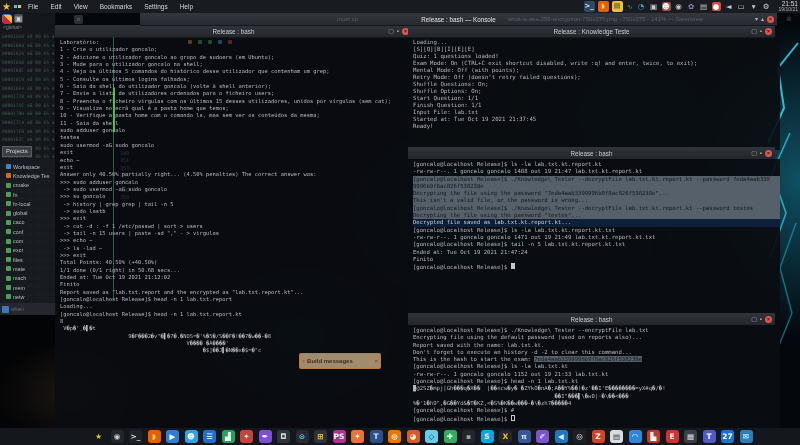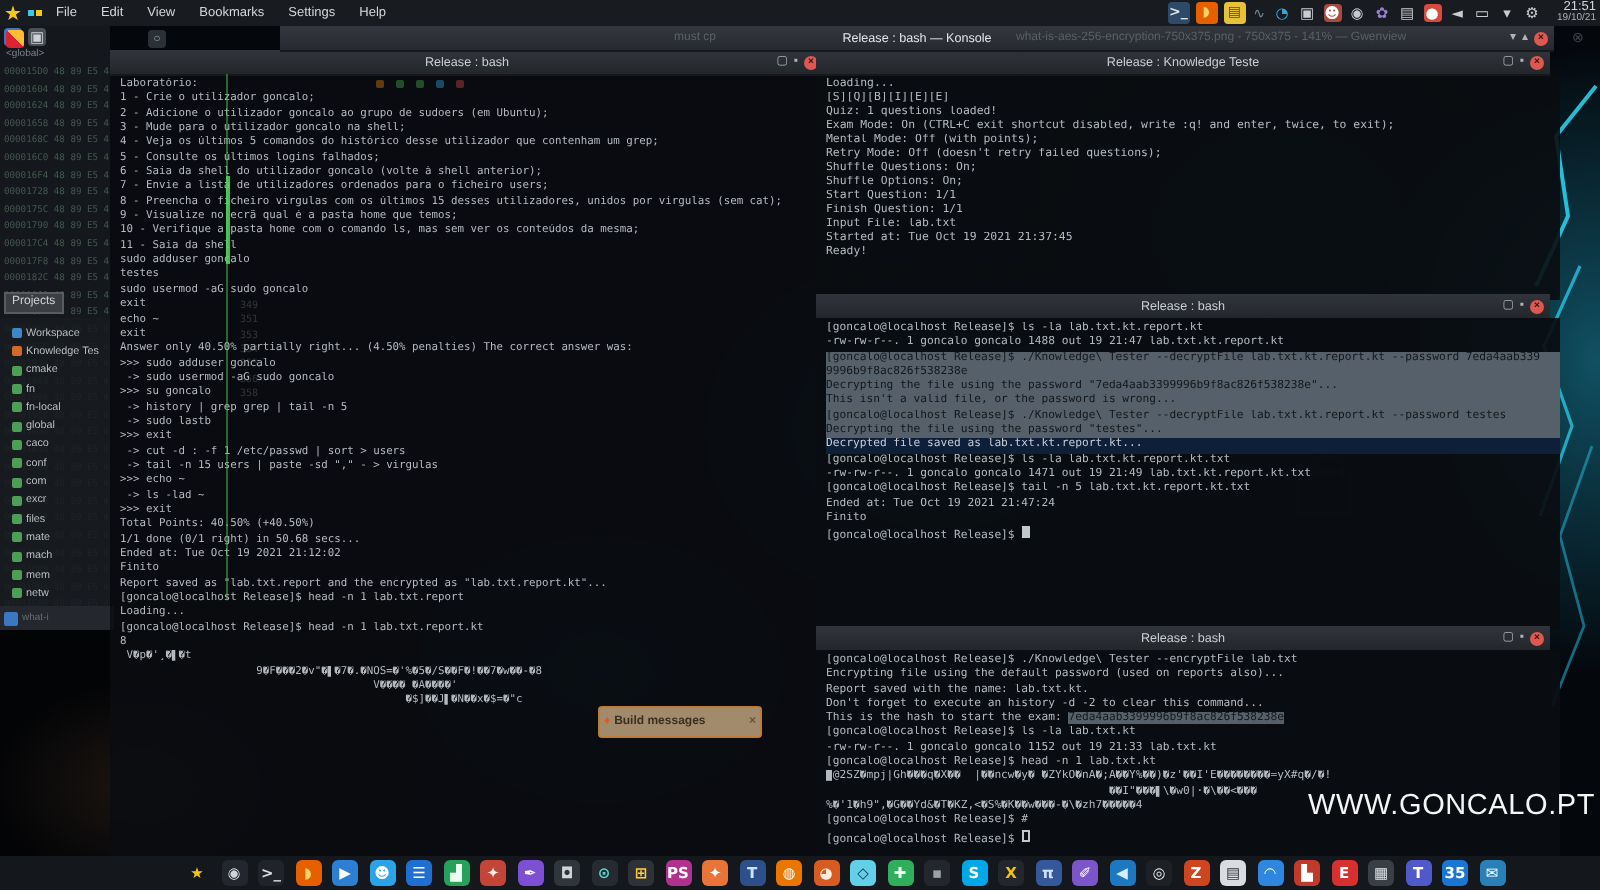--- a/index.html
+++ b/index.html
@@ -397,21 +397,20 @@
       <div class="tl">[goncalo@localhost Release]$ ls -la lab.txt.kt</div>
       <div class="tl">-rw-rw-r--. 1 goncalo goncalo 1152 out 19 21:33 lab.txt.kt</div>
       <div class="tl">[goncalo@localhost Release]$ head -n 1 lab.txt.kt</div>
       <div class="tl">▉@2SZ�mpj|Gh���q�X��  |��ncw�y� �ZYkO�nA�;A��Y%��)�z'��I'E��������=yX#q�/�!</div>
       <div class="tl">                                          ��I"���▌\�w0|·�\��&lt;���</div>
       <div class="tl">%�'1�h9",�G��Yd&amp;�T�KZ,&lt;�S%�K��w���-�\�zh7�����4</div>
       <div class="tl">[goncalo@localhost Release]$ #</div>
       <div class="tl">[goncalo@localhost Release]$ <span class="curh"></span></div>
     </div>
 
-  <div id="wmark">WWW.GONCALO.PT</div>
 
   <div id="mbar">
     <span class="star">★</span>
     <span class="pix" style="background:#39c8e8"></span>
     <span class="pix" style="background:#f2c81e"></span>
     <span style="display:flex;">
         <span class="menu-item">File</span>
         <span class="menu-item">Edit</span>
         <span class="menu-item">View</span>
         <span class="menu-item">Bookmarks</span>
@@ -473,16 +472,16 @@
       <span class="tkchip" style="color: rgb(255, 255, 255); background: rgb(123, 85, 201);">✐</span>
       <span class="tkchip" style="color: rgb(214, 236, 255); background: rgb(28, 121, 192);">◀</span>
       <span class="tkchip" style="color: rgb(232, 232, 232); background: rgb(29, 33, 38);">◎</span>
       <span class="tkchip" style="color: rgb(255, 255, 255); background: rgb(207, 69, 32);">Z</span>
       <span class="tkchip" style="color: rgb(51, 51, 51); background: rgb(217, 221, 225);">▤</span>
       <span class="tkchip" style="color: rgb(255, 255, 255); background: rgb(46, 134, 222);">◠</span>
       <span class="tkchip" style="color: rgb(255, 255, 255); background: rgb(192, 57, 43);">▙</span>
       <span class="tkchip" style="color: rgb(255, 255, 255); background: rgb(214, 48, 49);">E</span>
       <span class="tkchip" style="color: rgb(223, 227, 231); background: rgb(58, 63, 69);">▦</span>
       <span class="tkchip" style="color: rgb(255, 255, 255); background: rgb(80, 89, 201);">T</span>
-      <span class="tkchip" style="color: rgb(255, 255, 255); background: rgb(25, 118, 210);">35</span>
+      <span class="tkchip" style="color: rgb(255, 255, 255); background: rgb(25, 118, 210);">27</span>
       <span class="tkchip" style="color: rgb(255, 255, 255); background: rgb(41, 128, 185);">✉</span>
     </div>
 </div>
 
 </body></html>

